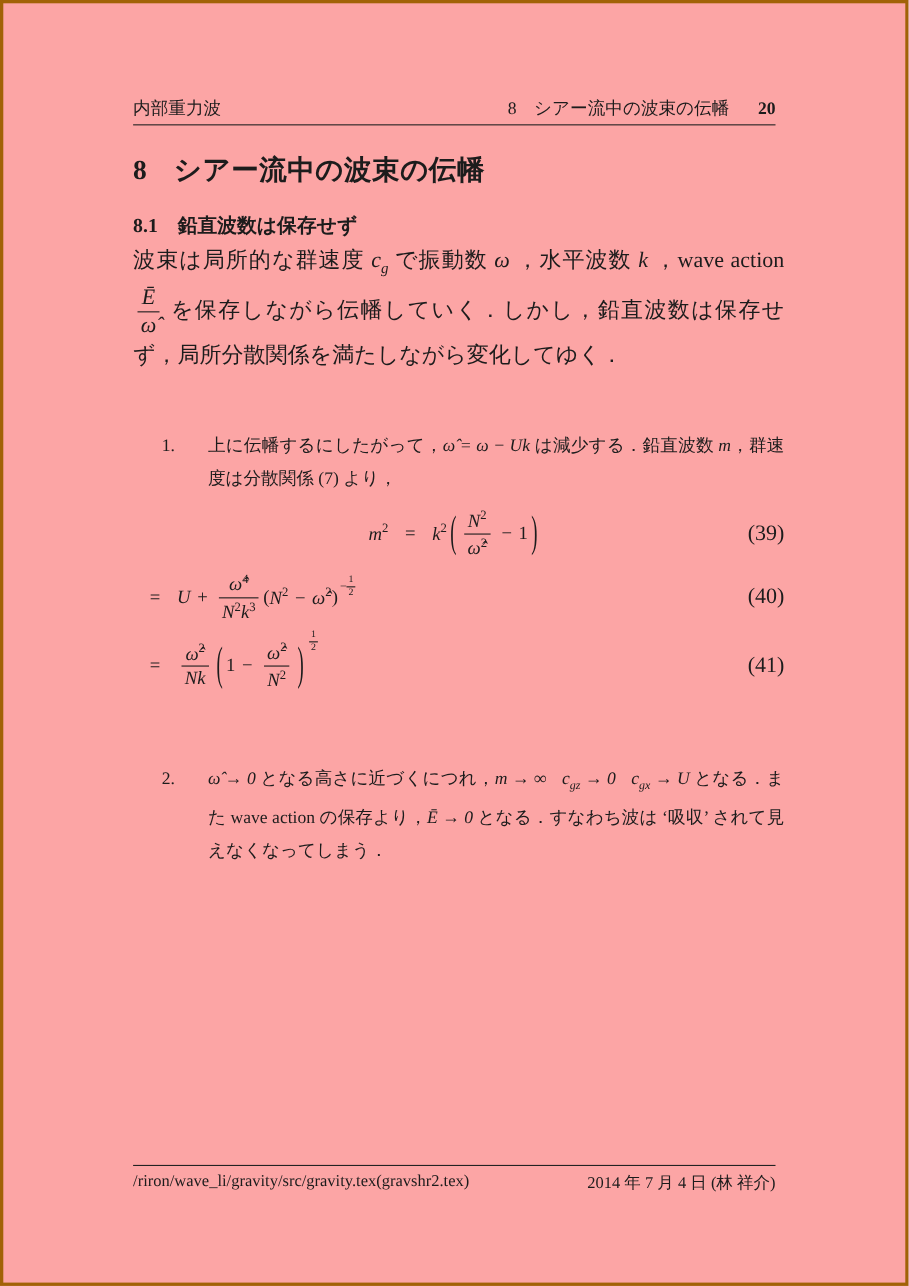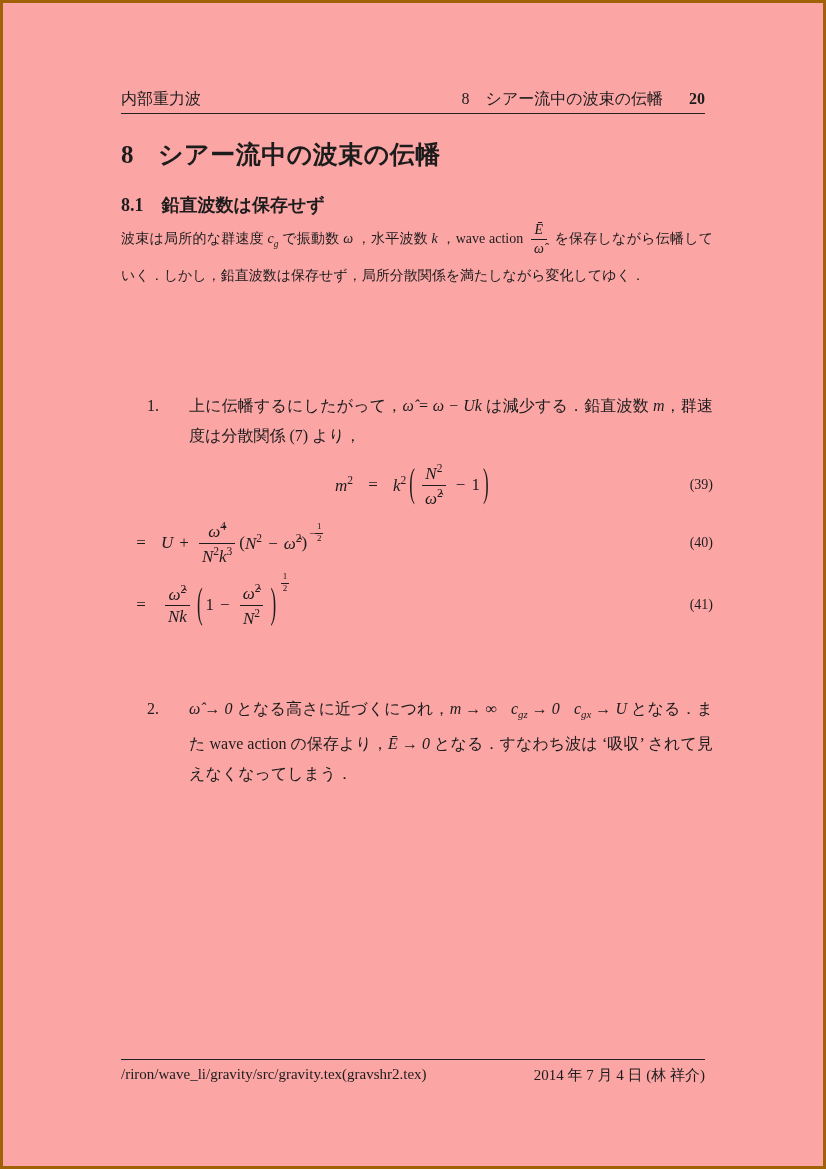--- a/index.html
+++ b/index.html
@@ -34,21 +34,21 @@
   }
   .title .num { margin-right:24px; }
   .subsection {
     position:absolute; left:118px; top:190px;
     font-size:18px; font-weight:bold;
   }
   .subsection .num { margin-right:18px; }
   
   .para {
     position:absolute; left:118px; width:592px;
-    font-size:14px; line-height:31px; text-align:justify;
+    font-size:20px; line-height:31px; text-align:justify;
   }
   .para1 { top:219px; }
   .para2 { top:320px; }
   .mi { font-style:italic; }
   sub { font-size:68%; }
   sup { font-size:68%; }
   
   .frac {
     display:inline-flex; flex-direction:column; text-align:center;
     vertical-align:middle; margin:0 4px; line-height:1.15;
@@ -71,21 +71,21 @@
   .gap-wide { margin-left:14px; }
   
   .eqblock { position:absolute; left:118px; width:592px; top:456px; font-size:17px; }
   .eqrow { position:relative; display:flex; align-items:center; margin-bottom:5px; }
   .eq39 { min-height:52px; }
   .eq40 { min-height:54px; }
   .eq41 { min-height:60px; }
   .eq-lhs { width:232px; text-align:right;font-family:Liberation Serif, serif; }
   .eq-rel { width:40px; text-align:center; }
   .eq-rhs { flex:1; display:flex; align-items:center; }
-  .eq-no { position:absolute; right:0; top:50%; transform:translateY(-50%); font-size:14px; }
+  .eq-no { position:absolute; right:0; top:50%; transform:translateY(-50%); font-size:20px; }
   .bigp {
     display:inline-block; transform:scaleY(2.35); transform-origin:center 52%;
     margin:0 3px; font-weight:300;
   }
   .bigp2 { transform:scaleY(2.5); }
   .op { margin:0 6px; }
   
   .expo { display:inline-flex; align-items:center; transform:translateY(-10px); margin-left:2px; }
   .expo-hi { transform:translateY(-22px); }
   .sfrac { display:inline-flex; flex-direction:column; text-align:center; font-size:9px; line-height:1.1; }

